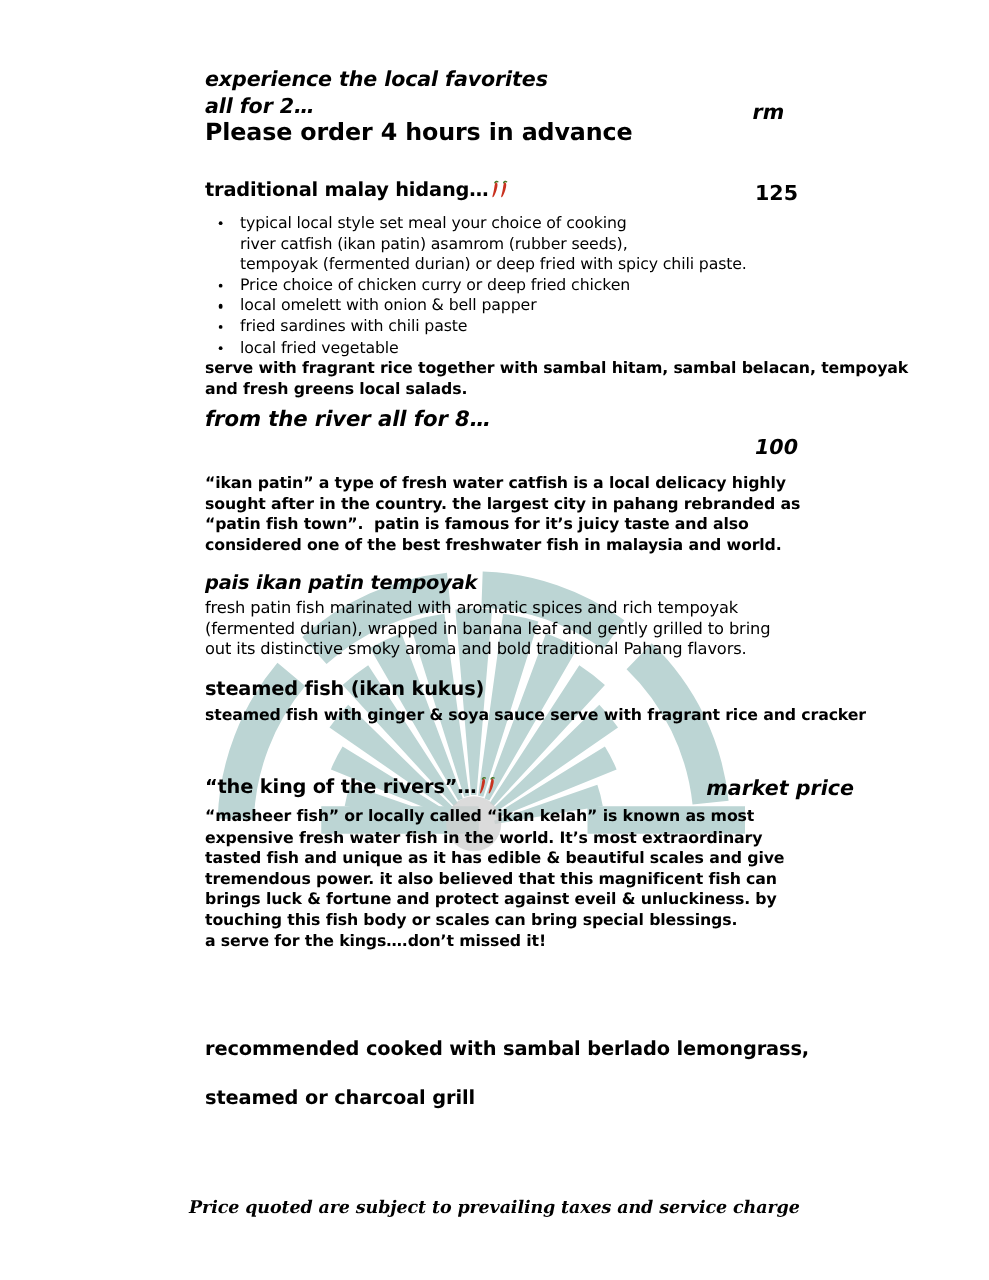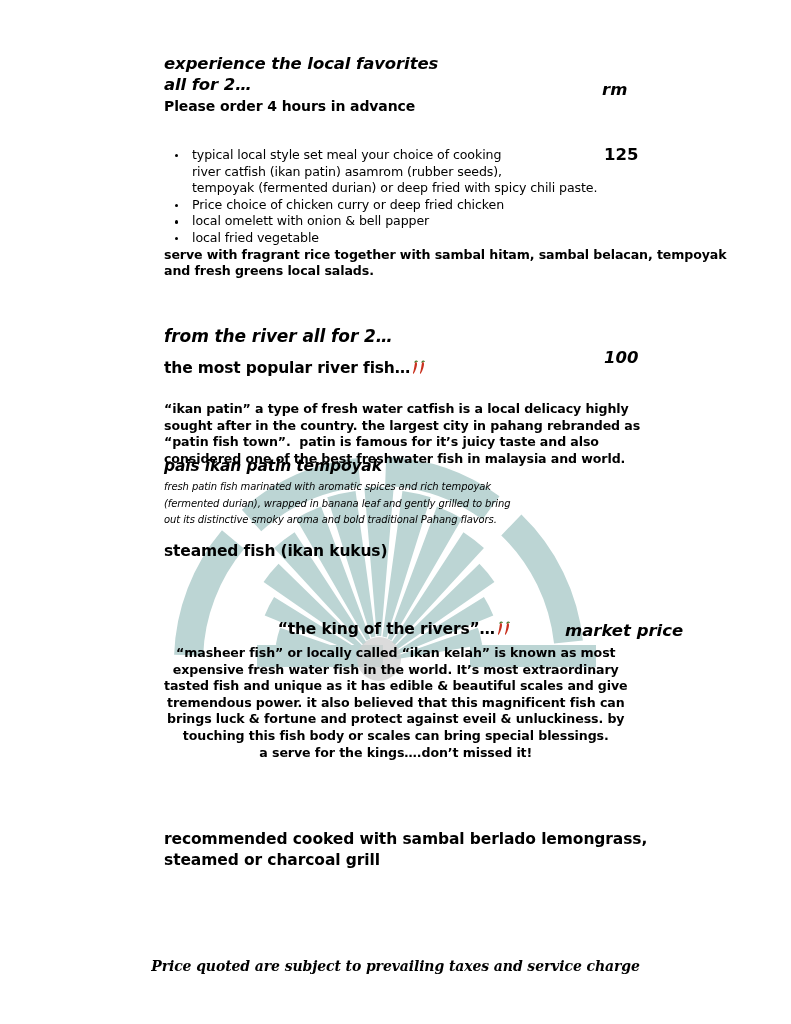--- a/index.html
+++ b/index.html
@@ -46,21 +46,21 @@
   
   .hdr-italic {
     font-size: 16.5px;
     font-weight: bold;
     font-style: italic;
     line-height: 20.5px;
     letter-spacing: -0.1px;
     white-space: nowrap;
   }
   .hdr-bold {
-    font-size: 14px;
+    font-size: 19px;
     font-weight: bold;
     line-height: 22px;
     letter-spacing: -0.1px;
     white-space: nowrap;
   }
   .item-title {
     font-size: 15.5px;
     font-weight: bold;
     line-height: 20px;
     letter-spacing: -0.15px;
@@ -83,22 +83,21 @@
     white-space: nowrap;
   }
   .body-txt {
     font-size: 12.6px;
     line-height: 16.6px;
     letter-spacing: -0.1px;
     white-space: pre;
     font-weight: bold;
   }
   .body-txt-italic {
-    font-size: 10px;
-    font-style: italic;
+    font-size: 13px;
     line-height: 16.6px;
     letter-spacing: -0.1px;
     white-space: pre;
   }
 
   .price {
     position: absolute;
     font-size: 16.5px;
     font-weight: bold;
     white-space: nowrap;
@@ -247,71 +246,73 @@
 <div id="page">
 
   <div class="blk" style="top:54px;">
     <div class="hdr-italic">experience the local favorites</div>
     <div class="hdr-italic">all for 2…</div>
     <div class="hdr-bold">Please order 4 hours in advance</div>
   </div>
   <div class="price ital" style="left:602px; top:80px;">rm</div>
 
   <div class="blk" style="top:142px;">
-    <ul class="bullets" style="margin-top:5px;">
-      <li>typical local style set meal your choice of cooking
-river catfish (ikan patin) asamrom (rubber seeds),
-tempoyak (fermented durian) or deep fried with spicy chili paste.</li>
-      <li>Price choice of chicken curry or deep fried chicken</li>
-      <li>local omelett with onion &amp; bell papper</li>
-      <li>local fried vegetable</li>
-    </ul>
-    <div class="body-txt" style="margin-top:0px;">serve with fragrant rice together with sambal hitam, sambal belacan, tempoyak
-and fresh greens local salads.</div>
-  </div>
-  <div class="price" style="left:604px; top:145px;">125</div>
-
-  <div class="blk" style="top:325px;">
-    <div class="sect-italic">from the river all for 2…</div>
-  </div>
-
-  <div class="blk" style="top:358px;">
     <div class="item-title">
-      <span>the most popular river fish…</span><span class="chili">
+      <span>traditional malay hidang…</span><span class="chili">
         <svg width="18" height="17" viewBox="0 0 18 17" xmlns="http://www.w3.org/2000/svg">
           <g transform="translate(1,1)">
             <path d="M3.0 2.2 C3.6 1.2 4.6 0.9 5.2 1.4" stroke="#4b7a2c" stroke-width="1.3" fill="none" stroke-linecap="round"></path>
             <path d="M4.2 2.0 C5.4 2.6 5.2 5.2 4.2 8.2 C3.5 10.4 2.6 12.2 2.0 13.2 C1.3 14.2 0.6 13.6 1.1 12.3 C1.8 10.3 2.2 7.6 2.6 5.0 C2.8 3.4 3.2 1.8 4.2 2.0 Z" fill="#c9321f"></path>
           </g>
           <g transform="translate(8,1)">
             <path d="M3.0 2.2 C3.6 1.2 4.6 0.9 5.2 1.4" stroke="#4b7a2c" stroke-width="1.3" fill="none" stroke-linecap="round"></path>
             <path d="M4.2 2.0 C5.4 2.6 5.2 5.2 4.2 8.2 C3.5 10.4 2.6 12.2 2.0 13.2 C1.3 14.2 0.6 13.6 1.1 12.3 C1.8 10.3 2.2 7.6 2.6 5.0 C2.8 3.4 3.2 1.8 4.2 2.0 Z" fill="#c9321f"></path>
           </g>
         </svg>
       </span>
     </div>
+    <ul class="bullets" style="margin-top:5px;">
+      <li>typical local style set meal your choice of cooking
+river catfish (ikan patin) asamrom (rubber seeds),
+tempoyak (fermented durian) or deep fried with spicy chili paste.</li>
+      <li>Price choice of chicken curry or deep fried chicken</li>
+      <li>local omelett with onion &amp; bell papper</li>
+      <li>fried sardines with chili paste</li>
+      <li>local fried vegetable</li>
+    </ul>
+    <div class="body-txt" style="margin-top:0px;">serve with fragrant rice together with sambal hitam, sambal belacan, tempoyak
+and fresh greens local salads.</div>
+  </div>
+  <div class="price" style="left:604px; top:145px;">125</div>
+
+  <div class="blk" style="top:325px;">
+    <div class="sect-italic">from the river all for 8…</div>
+  </div>
+
+  <div class="blk" style="top:358px;">
     <div class="body-txt" style="margin-top:20px;">“ikan patin” a type of fresh water catfish is a local delicacy highly
 sought after in the country. the largest city in pahang rebranded as
 “patin fish town”.  patin is famous for it’s juicy taste and also
 considered one of the best freshwater fish in malaysia and world.</div>
   </div>
   <div class="price ital" style="left:604px; top:348px;text-align:right;">100</div>
 
   <div class="blk" style="top:456px;">
     <div class="item-title-italic">pais ikan patin tempoyak</div>
     <div class="body-txt-italic" style="margin-top:3px;">fresh patin fish marinated with aromatic spices and rich tempoyak
 (fermented durian), wrapped in banana leaf and gently grilled to bring
 out its distinctive smoky aroma and bold traditional Pahang flavors.</div>
   </div>
 
   <div class="blk" style="top:541px;">
     <div class="item-title">steamed fish (ikan kukus)</div>
-  </div>
-
-  <div class="blk" style="top:619px;text-align:center;">
+    <div class="body-txt" style="margin-top:3px;">steamed fish with ginger &amp; soya sauce serve with fragrant rice and cracker</div>
+  </div>
+
+  <div class="blk" style="top:619px;">
     <div class="item-title">
       <span>“the king of the rivers”…</span><span class="chili">
         <svg width="18" height="17" viewBox="0 0 18 17" xmlns="http://www.w3.org/2000/svg">
           <g transform="translate(1,1)">
             <path d="M3.0 2.2 C3.6 1.2 4.6 0.9 5.2 1.4" stroke="#4b7a2c" stroke-width="1.3" fill="none" stroke-linecap="round"></path>
             <path d="M4.2 2.0 C5.4 2.6 5.2 5.2 4.2 8.2 C3.5 10.4 2.6 12.2 2.0 13.2 C1.3 14.2 0.6 13.6 1.1 12.3 C1.8 10.3 2.2 7.6 2.6 5.0 C2.8 3.4 3.2 1.8 4.2 2.0 Z" fill="#c9321f"></path>
           </g>
           <g transform="translate(8,1)">
             <path d="M3.0 2.2 C3.6 1.2 4.6 0.9 5.2 1.4" stroke="#4b7a2c" stroke-width="1.3" fill="none" stroke-linecap="round"></path>
             <path d="M4.2 2.0 C5.4 2.6 5.2 5.2 4.2 8.2 C3.5 10.4 2.6 12.2 2.0 13.2 C1.3 14.2 0.6 13.6 1.1 12.3 C1.8 10.3 2.2 7.6 2.6 5.0 C2.8 3.4 3.2 1.8 4.2 2.0 Z" fill="#c9321f"></path>
@@ -324,18 +325,18 @@
 tasted fish and unique as it has edible &amp; beautiful scales and give
 tremendous power. it also believed that this magnificent fish can
 brings luck &amp; fortune and protect against eveil &amp; unluckiness. by
 touching this fish body or scales can bring special blessings.
 a serve for the kings….don’t missed it!</div>
   </div>
   <div class="price ital" style="left:565px; top:621px;">market price</div>
 
   <div class="blk" style="top:829px;">
     <div class="hdr-bold" style="font-size:15.5px; line-height:21px;">recommended cooked with sambal berlado lemongrass,</div>
-    <div class="hdr-bold" style="font-size:15.5px; line-height:21px;">steamed or charcoal grill</div>
+    <div class="hdr-bold" style="font-size:15.5px; line-height:21px;margin-top:18px;">steamed or charcoal grill</div>
   </div>
 
   <div id="footer-note" style="top:958px;">Price quoted are subject to prevailing taxes and service charge</div>
 
 </div>
 
 </body></html>

